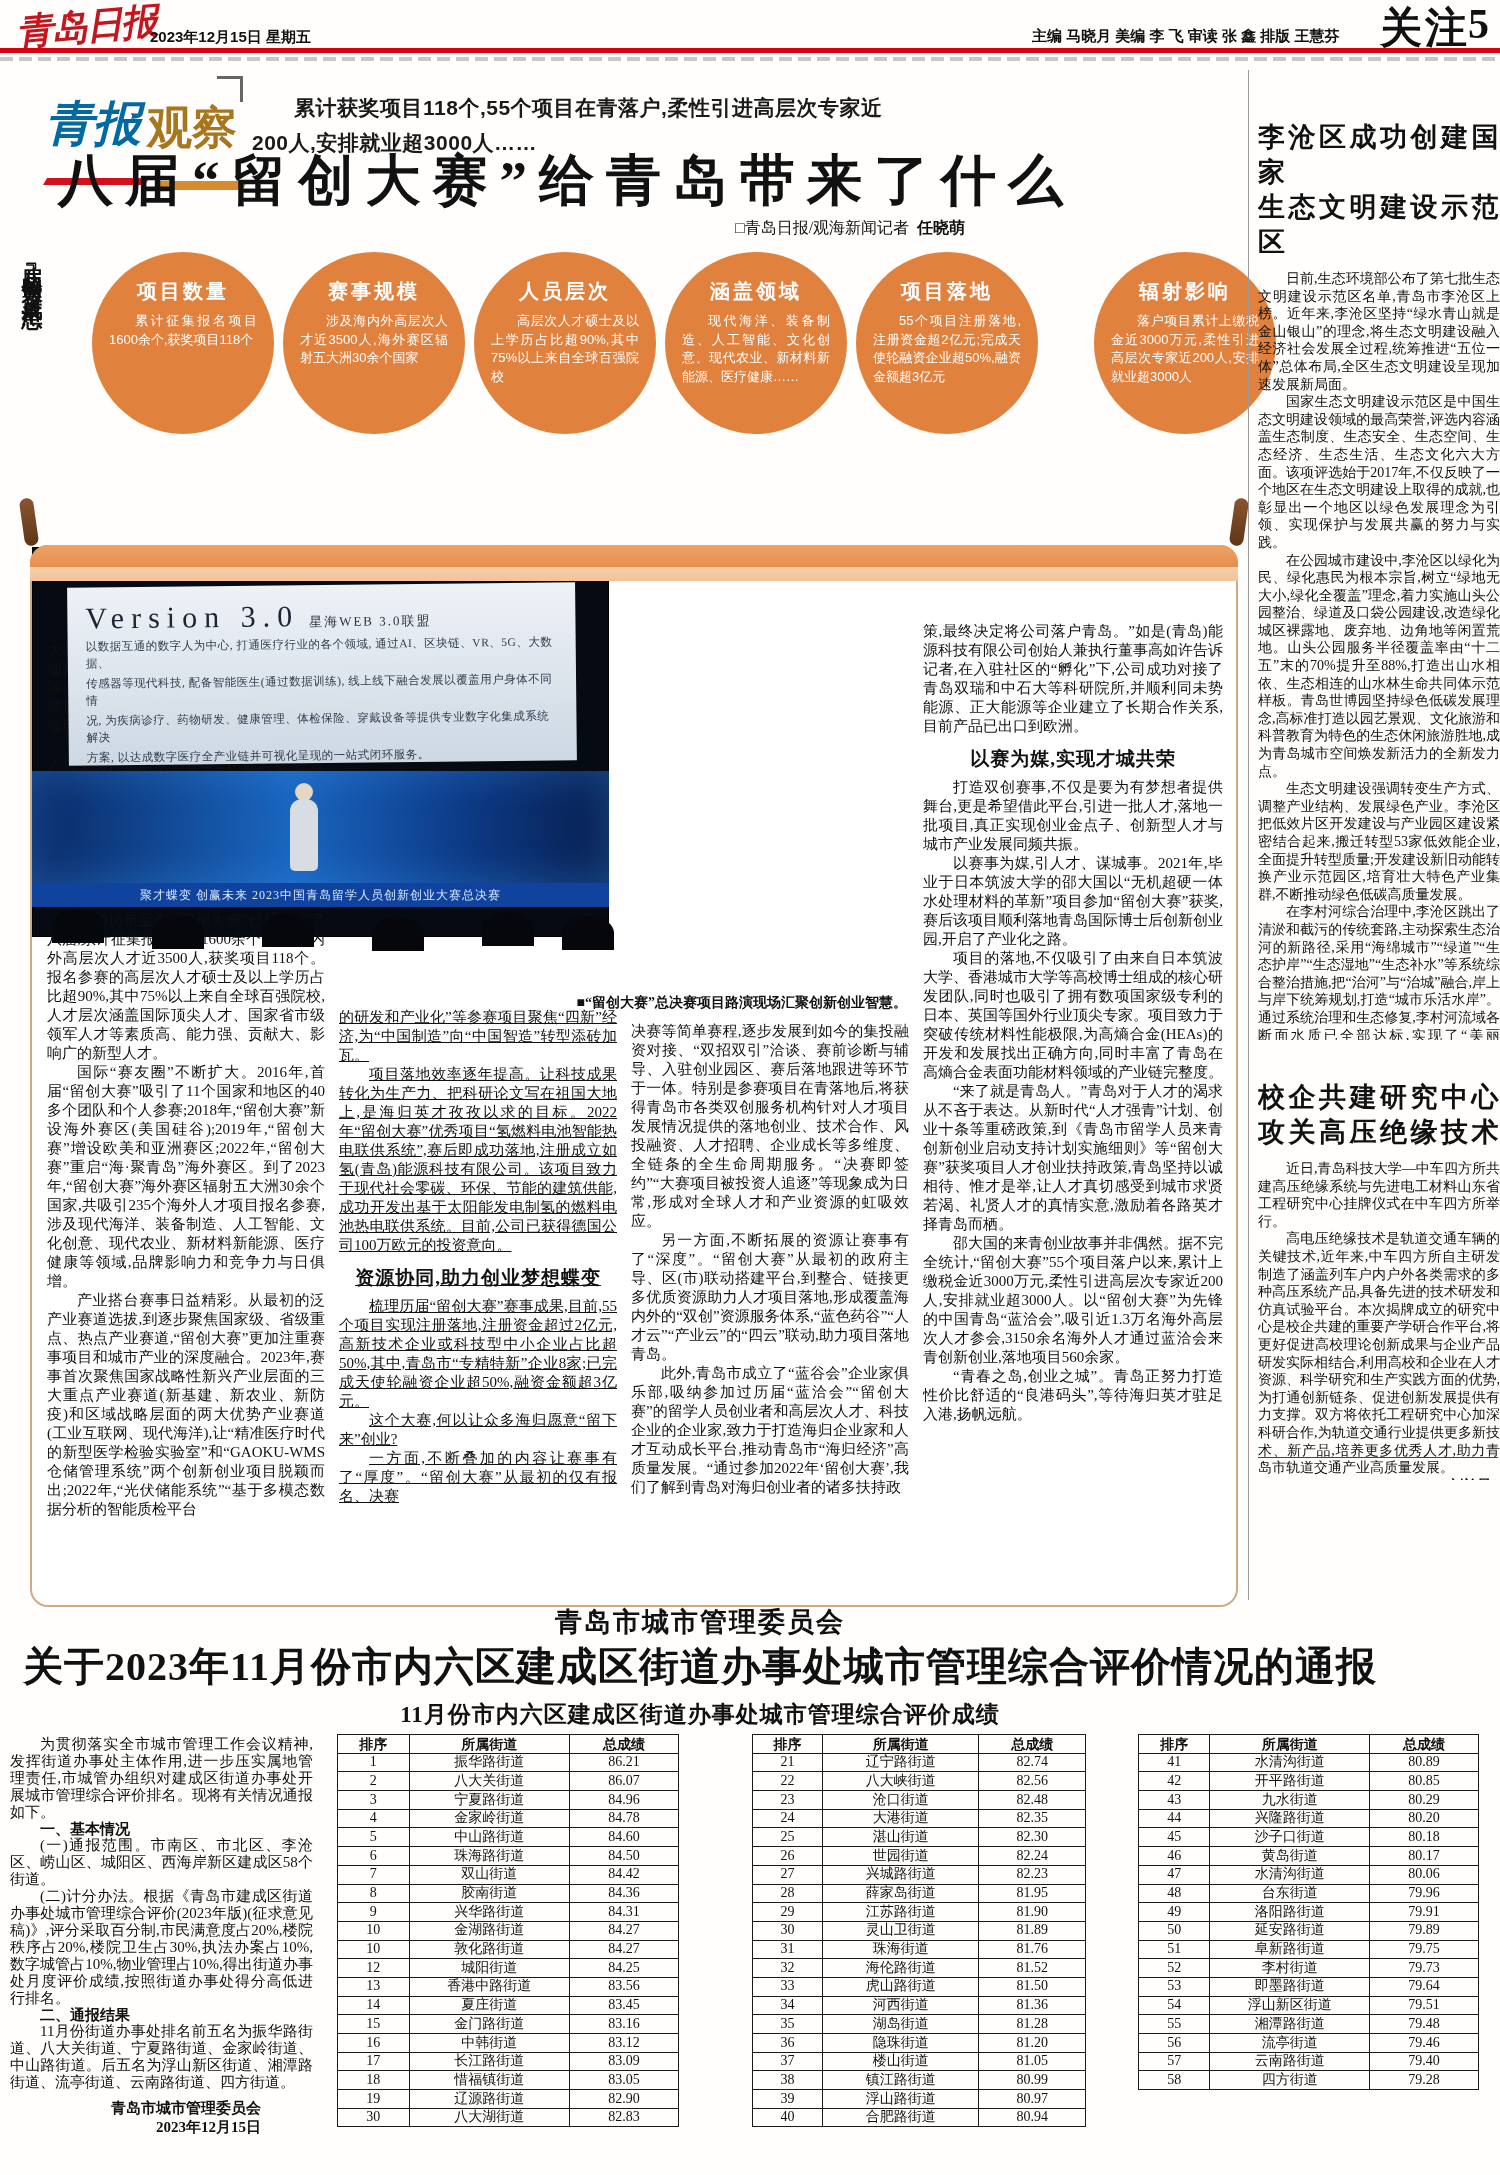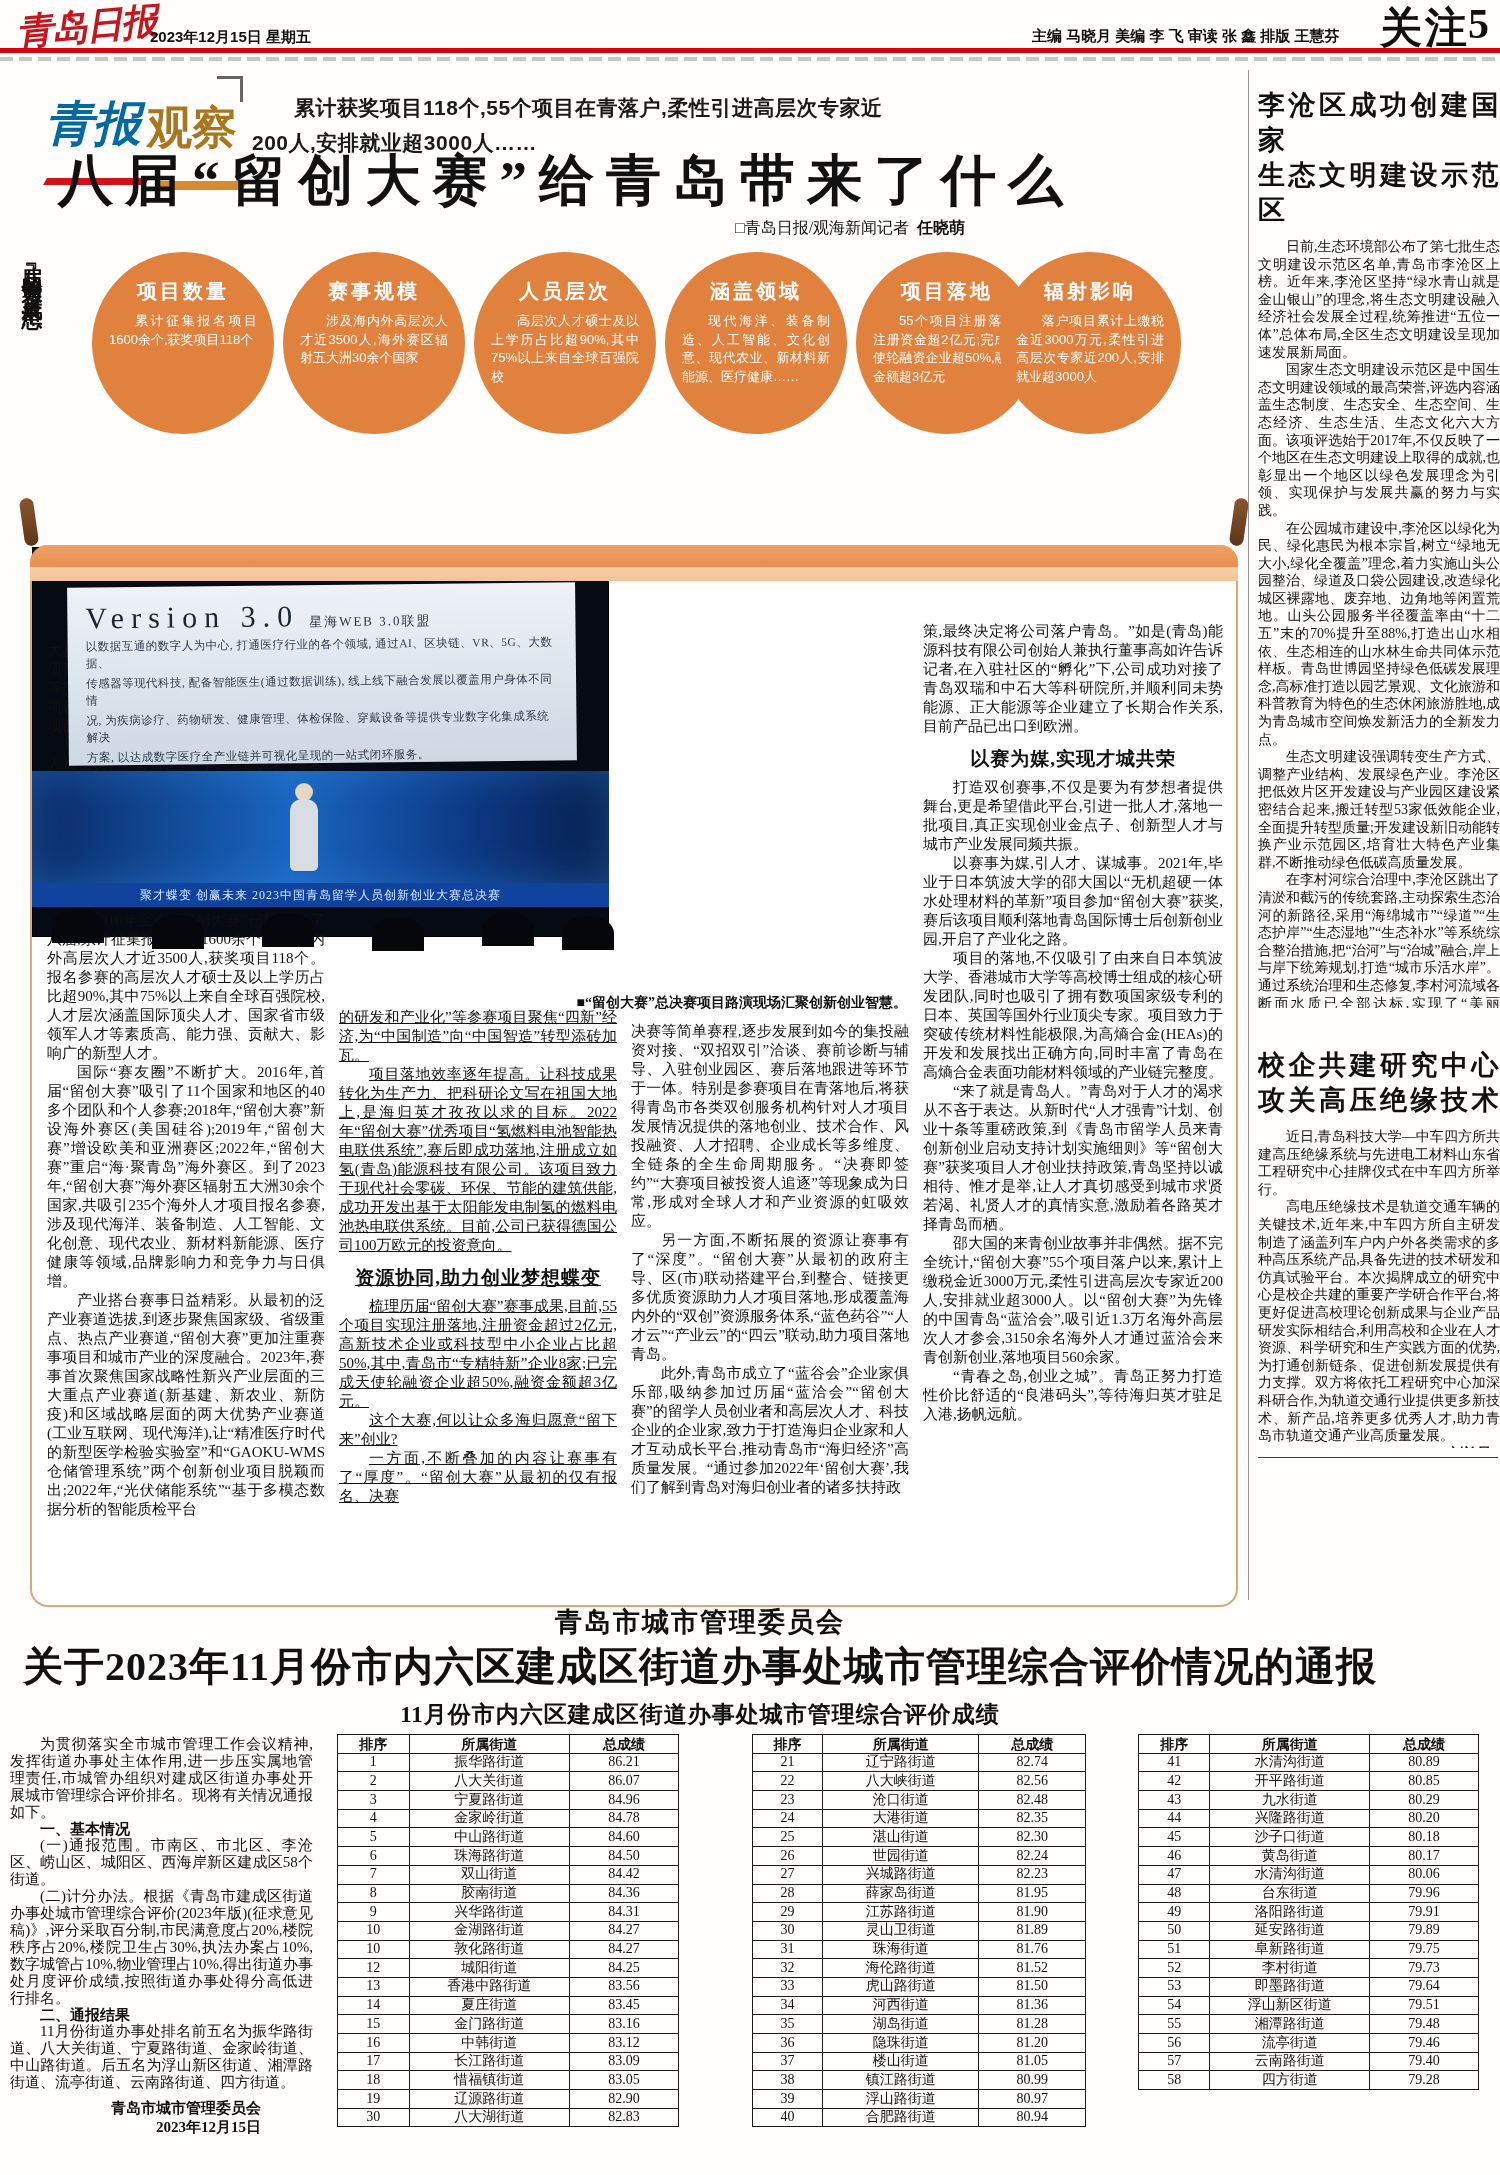--- a/index.html
+++ b/index.html
@@ -34,21 +34,21 @@
   .headline { left:58px; top:144px; width:1150px; font-size:55px; font-weight:900; letter-spacing:12px; white-space:nowrap; }
   .byline { left:735px; top:218px; font-size:16px; }
   .byline b { margin-left:8px; }
 
   
   .vlabel { left:18px; top:250px; height:215px; writing-mode:vertical-lr; font-size:21px;
             font-weight:bold; letter-spacing:3px; line-height:27px; }
   .circle { top:252px; width:182px; height:182px; border-radius:50%; background:#e0813e; color:#fff; text-align:center; }
   .circle .t { margin-top:26px; font-size:20px; font-weight:bold; letter-spacing:3px; }
   .circle .d { margin:7px 17px 0; font-size:13px; line-height:18.5px; text-align:justify; text-indent:2em; }
-  .c1{left:92px}.c2{left:283px}.c3{left:474px}.c4{left:665px}.c5{left:856px}.c6{left:999px}
+  .c1{left:92px}.c2{left:283px}.c3{left:474px}.c4{left:665px}.c5{left:856px}.c6{left:1094px}
 
   
   .card { left:30px; top:545px; width:1208px; height:1062px; border:2px solid #d2aa82; border-radius:18px; background:#fff; }
   .card-topbar { position:absolute; left:-2px; top:-2px; width:1208px; height:36px;
                  border-radius:18px 18px 0 0;
                  background:linear-gradient(180deg,#eea266 0%,#e78e4e 62%,#f6cfa8 62%,#f3c298 100%); }
   .pin { width:14px; height:48px; background:linear-gradient(180deg,#8a5530,#5e3517); border-radius:7px; }
   .pin1 { left:22px; top:498px; transform:rotate(-8deg); }
   .pin2 { left:1232px; top:498px; transform:rotate(8deg); }
 
@@ -72,21 +72,21 @@
              box-shadow:inset 0 0 40px #3fa0ff55; }
   .person-body { position:absolute; left:258px; top:252px; width:28px; height:72px; background:#d8dde4; border-radius:12px 12px 5px 5px; }
   .person-head { position:absolute; left:263px; top:236px; width:18px; height:18px; background:#e6d6c4; border-radius:50%; }
   .pbanner { position:absolute; left:0; top:336px; width:577px; height:24px; background:#10439e;
              color:#d8e6ff; font-size:12px; line-height:24px; text-align:center; letter-spacing:1px; }
   .aud { position:absolute; top:362px; width:52px; height:34px; background:#05070c; border-radius:50% 50% 0 0; }
   .caption { left:298px; top:447px; width:577px; text-align:right; font-size:14px; font-weight:bold; }
 
   
   .vdivider { left:1248px; top:70px; width:1px; height:1530px; background:#9a9a9a; }
-  .sb { width:242px; }
+  .sb { width:242px;margin-top:32px; }
   .sb-title { font-size:27px; font-weight:bold; line-height:35px; letter-spacing:1.5px; text-align:justify; text-align-last:justify; }
   .sb-body { margin-top:10px; font-size:14px; line-height:17.6px; text-align:justify; }
   .sb-body p { text-indent:2em; }
   .sb-author { text-align:right; font-weight:bold; padding-right:4px; }
   .sb1 { left:1258px; top:88px; height:920px; overflow:hidden; }
   .sb2 { left:1258px; top:1048px; height:400px; overflow:hidden; }
   .sb-rule { left:1258px; top:1457px; width:240px; height:1px; background:#444; }
 
   
   .n-heads { left:0; top:1606px; width:1400px; text-align:center; }

